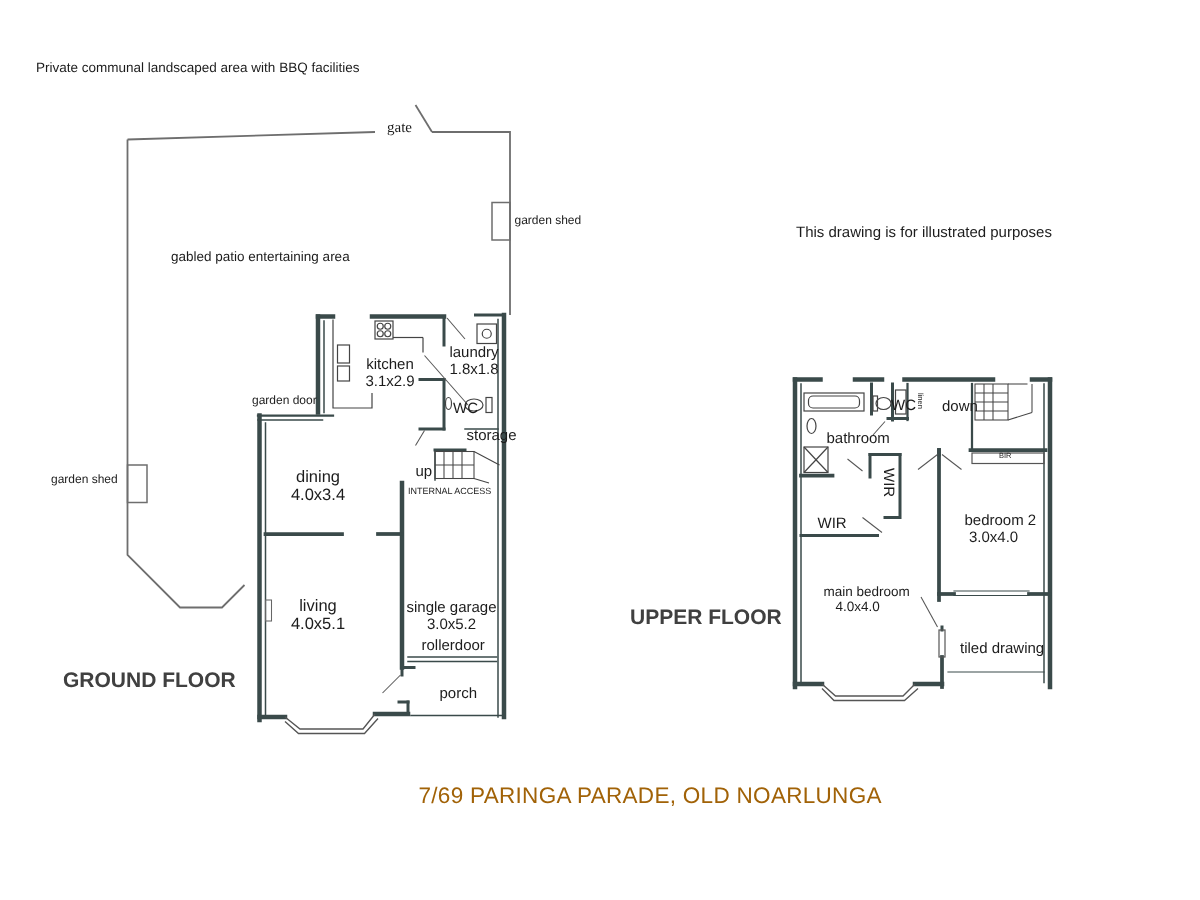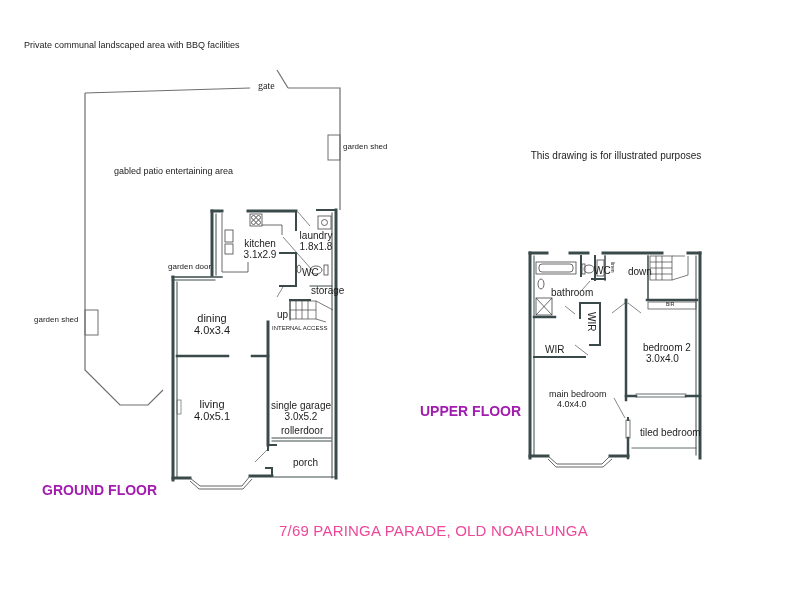--- a/index.html
+++ b/index.html
@@ -3,22 +3,22 @@
   <meta charset="utf-8">
   <style>
     html, body { margin:0; padding:0; background:#ffffff; }
     body { width:800px; height:600px; position:relative; overflow:hidden; font-family:"Liberation Sans", sans-serif; color:#1a1a1a; }
     .canvas { position:absolute; left:0; top:0; width:800px; height:600px; }
     .lbl { position:absolute; white-space:nowrap; font-family:"Liberation Sans", sans-serif; color:#1c1c1c; line-height:1.1; }
     .s8 { font-size:8px; }
     .s9 { font-size:9px; }
     .s10 { font-size:10px; }
     .s11 { font-size:11px; }
-    .heading { font-weight:bold; font-size:14px; color:#a21caf; }
-    .address { font-size:15px; color:#ec4899; letter-spacing:0.2px; }
+    .heading { font-weight:bold; font-size:14px; color:#404040; }
+    .address { font-size:15px; color:#a16207; letter-spacing:0.2px; }
     .center { text-align:center; }
     .tiny { font-size:6px; }
   </style>
 </head>
 <body>
 
 <svg class="canvas" width="800" height="600" viewBox="0 0 800 600" xmlns="http://www.w3.org/2000/svg">
 
   <g fill="none" stroke="#6e6e6e" stroke-width="1.2">
 
@@ -244,38 +244,38 @@
   <div>living</div>
   <div>4.0x5.1</div>
 </div>
 <div class="lbl s10 center" style="left:270px;top:372px;width:62px;margin-top:28px;">
   <div>single garage</div>
   <div>3.0x5.2</div>
 </div>
 <div class="lbl s10" style="left:281px;top:425px;">rollerdoor</div>
 <div class="lbl s10" style="left:293px;top:457px;">porch</div>
 
-<div class="lbl heading" style="left:42px;top:446px;margin-top:37px;">GROUND FLOOR</div>
+<div class="lbl heading" style="left:42px;top:446px;">GROUND FLOOR</div>
 
 <div class="lbl s10 center" style="left:516px;top:150px;width:200px;">
   <div>This drawing is for illustrated purposes</div>
 </div>
 
 <div class="lbl s10" style="left:551px;top:287px;">bathroom</div>
 <div class="lbl s10" style="left:594px;top:265px;">WC</div>
 <div class="lbl" style="left:615px;top:262px;font-size:5px;transform:rotate(90deg);transform-origin:left top;">linen</div>
 <div class="lbl s10" style="left:597px;top:312px;transform:rotate(90deg);transform-origin:left top;">WIR</div>
 <div class="lbl s10" style="left:545px;top:344px;">WIR</div>
 <div class="lbl" style="left:666px;top:302px;font-size:5px;">BIR</div>
 <div class="lbl s10" style="left:628px;top:266px;">down</div>
 <div class="lbl s10" style="left:643px;top:342px;">
   <div>bedroom 2</div>
   <div style="padding-left:3px;">3.0x4.0</div>
 </div>
 <div class="lbl s9" style="left:549px;top:390px;">
   <div>main bedroom</div>
   <div style="padding-left:8px;">4.0x4.0</div>
 </div>
-<div class="lbl s10" style="left:640px;top:427px;">tiled bedroom</div>
+<div class="lbl s10" style="left:640px;top:427px;">tiled drawing</div>
 
 <div class="lbl heading" style="left:420px;top:404px;">UPPER FLOOR</div>
 
 <div class="lbl address" style="left:279px;top:523px;">7/69 PARINGA PARADE, OLD NOARLUNGA</div>
 
 </body></html>

